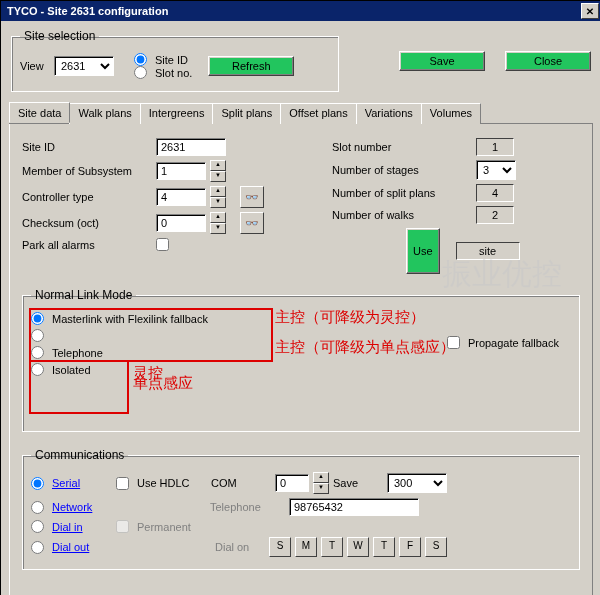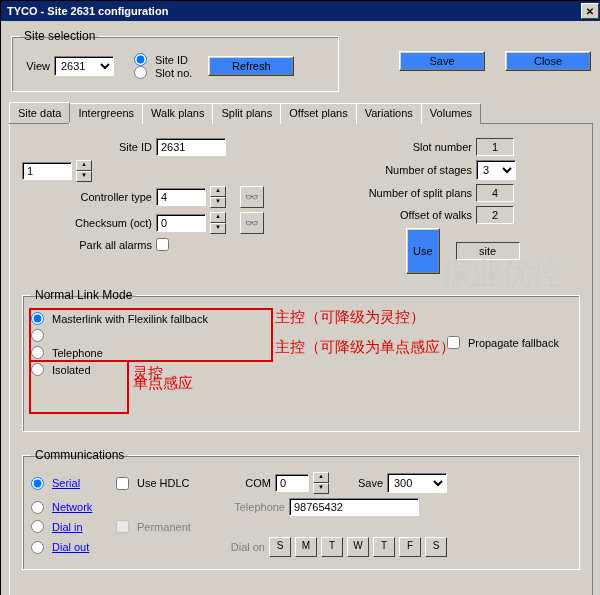--- a/index.html
+++ b/index.html
@@ -5,31 +5,31 @@
 body{margin:0;font-family:Tahoma,Arial,sans-serif;font-size:11px;background:#d4d0c8;color:#000}
 .window{width:600px;height:595px;background:#d4d0c8;border:1px solid #000;position:relative}
 .titlebar{height:20px;background:linear-gradient(#0a246a,#0a246a);color:#fff;display:flex;align-items:center;padding:0 2px;font-weight:bold;font-size:11px}
 .titlebar span{flex:1;padding-left:4px}
 .closebtn{width:16px;height:14px;background:#d4d0c8;border:1px solid #fff;border-right-color:#404040;border-bottom-color:#404040;color:#000;display:flex;align-items:center;justify-content:center;font-weight:bold;font-family:Arial;font-size:10px}
 .content{padding:4px 8px}
 fieldset{border:1px solid #808080;border-top-color:#fff;border-left-color:#fff;box-shadow:inset 1px 1px 0 #808080;margin:16px 0;padding:6px 10px;position:relative}
 fieldset.grp{border:1px groove #fff;padding:6px 8px 8px}
 legend{padding:0 4px;font-size:12px}
 .toprow{display:flex;align-items:center;gap:20px;padding:4px 2px}
-.btn{background:#3b82f6;border:1px solid #404040;border-top-color:#fff;border-left-color:#fff;box-shadow:inset -1px -1px 0 #808080,inset 1px 1px 0 #d4d0c8;padding:3px 12px;min-width:60px;text-align:center;font-size:11px}
+.btn{background:#22c55e;border:1px solid #404040;border-top-color:#fff;border-left-color:#fff;box-shadow:inset -1px -1px 0 #808080,inset 1px 1px 0 #d4d0c8;padding:3px 12px;min-width:60px;text-align:center;font-size:11px}
 .btn.small{min-width:auto;padding:16px 6px}
 select,input[type=text]{background:#fff;border:1px solid #404040;border-top-color:#808080;border-left-color:#808080;border-right-color:#fff;border-bottom-color:#fff;box-shadow:inset 1px 1px 0 #000;font-size:11px;padding:2px;font-family:inherit}
 input[type=text]{padding:2px 4px}
 input[type=radio],input[type=checkbox]{margin:0 4px 0 0;vertical-align:middle}
 .tabs{display:flex;margin-top:6px;border-bottom:1px solid #808080}
 .tab{background:#d4d0c8;border:1px solid #808080;border-top-color:#fff;border-left-color:#fff;border-bottom:none;padding:3px 8px;margin-right:-1px;font-size:11px;position:relative;top:1px}
 .tab.active{background:#d4d0c8;border-bottom:1px solid #d4d0c8;z-index:1;padding-top:4px;top:0}
 .tabpanel{border:1px solid #808080;border-left-color:#fff;border-top:none;padding:10px 12px;min-height:440px}
 .row{display:flex;align-items:center;margin:4px 0;gap:4px}
-.lbl{text-align:right;display:inline-block}
+.lbl{text-align:left;display:inline-block}
 .twocol{display:flex;gap:20px}
 .col{flex:1}
 .valbox{background:#d4d0c8;border:1px solid #808080;border-top-color:#404040;border-left-color:#404040;border-right-color:#fff;border-bottom-color:#fff;display:inline-block;min-width:24px;padding:2px 6px;text-align:center}
 .spinner{display:flex;flex-direction:column}
 .spinbtn{width:14px;height:9px;background:#d4d0c8;border:1px solid #404040;border-top-color:#fff;border-left-color:#fff;font-size:6px;text-align:center;line-height:6px}
 .bino{width:22px;height:20px;background:#d4d0c8;border:1px solid #404040;border-top-color:#fff;border-left-color:#fff;display:flex;align-items:center;justify-content:center;font-size:11px}
 .redbox{border:2px solid #d00;position:absolute;pointer-events:none}
 .redtext{color:#d00;font-family:SimSun,serif;font-size:15px;position:absolute}
 .link{color:#00f;text-decoration:underline}
 .daybtn{width:20px;height:18px;background:#d4d0c8;border:1px solid #404040;border-top-color:#fff;border-left-color:#fff;font-size:10px;text-align:center;line-height:16px;display:inline-block}
@@ -67,38 +67,39 @@
           <div class="btn">Refresh</div>
         </div>
       </fieldset>
       <div style="flex:1"></div>
       <div class="btn">Save</div>
       <div class="btn">Close</div>
     </div>
 
     <div class="tabs">
       <div class="tab active">Site data</div>
+      <div class="tab">Walk plans</div>
       <div class="tab">Intergreens</div>
-      <div class="tab">Walk plans</div>
       <div class="tab">Split plans</div>
       <div class="tab">Offset plans</div>
       <div class="tab">Variations</div>
       <div class="tab">Volumes</div>
     </div>
 
     <div class="tabpanel" style="position:relative">
       <div class="wm" style="right:30px;top:130px">振业优控</div>
 
       <div class="twocol">
         <div class="col" style="flex:0 0 290px">
           <div class="row">
               <span class="lbl" style="width:130px">Site ID</span>
               <input type="text" style="width: 60px;" value="2631">
             </div>
           <div class="row">
+              <span class="lbl" style="width:130px">Member of Subsystem</span>
               <input type="text" style="width: 40px;" value="1">
               <div class="spinner">
                 <div class="spinbtn">▲</div>
                 <div class="spinbtn">▼</div>
               </div>
             </div>
           <div class="row">
               <span class="lbl" style="width:130px">Controller type</span>
               <input type="text" style="width: 40px;" value="4">
               <div class="spinner">
@@ -130,21 +131,21 @@
             </div>
           <div class="row">
               <span class="lbl" style="width:140px">Number of stages</span>
               <select style="width:40px"><option>3</option></select>
             </div>
           <div class="row">
               <span class="lbl" style="width:140px">Number of split plans</span>
               <span class="valbox">4</span>
             </div>
           <div class="row">
-              <span class="lbl" style="width:140px">Offset of walks</span>
+              <span class="lbl" style="width:140px">Number of walks</span>
               <span class="valbox">2</span>
             </div>
           <div class="row">
               <span style="width:70px"></span>
               <div class="btn small">Use</div>
               <div style="width:8px"></div>
               <span class="valbox" style="min-width:50px">site</span>
             </div>
         </div>
       </div>

